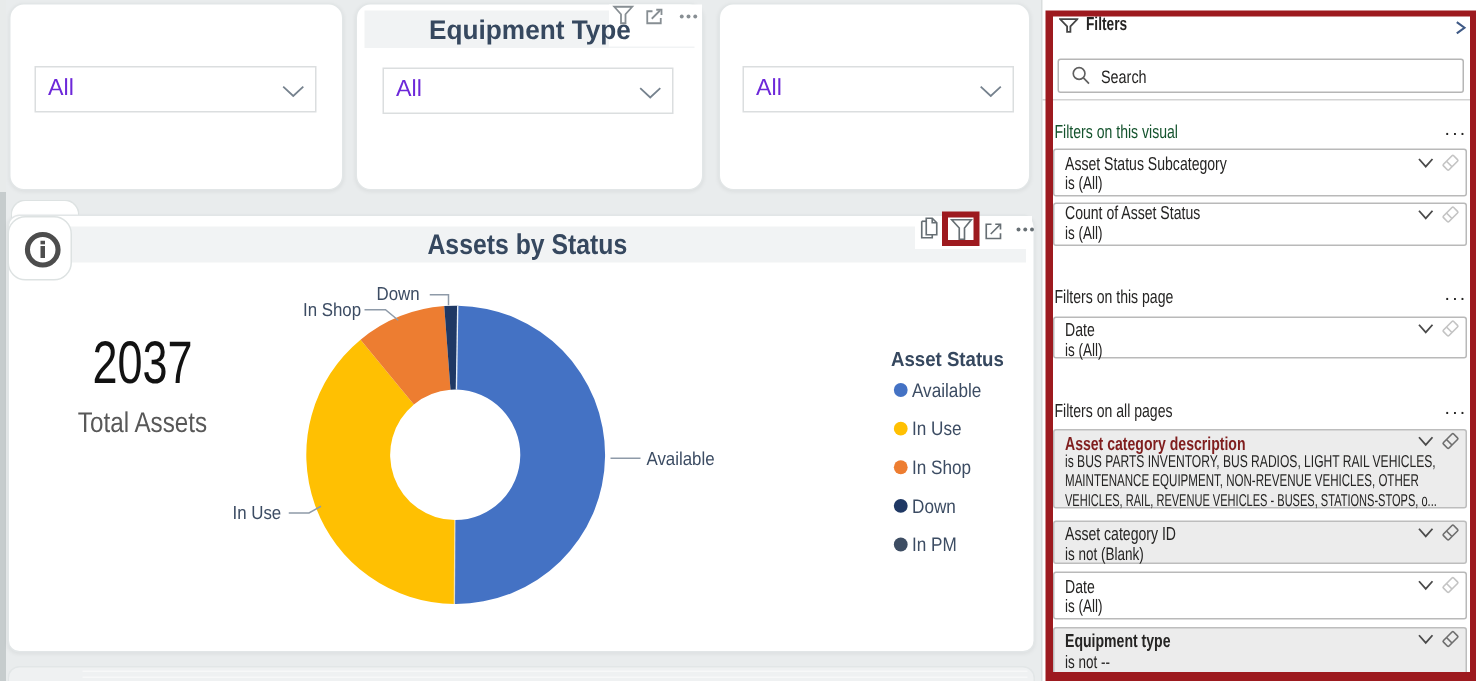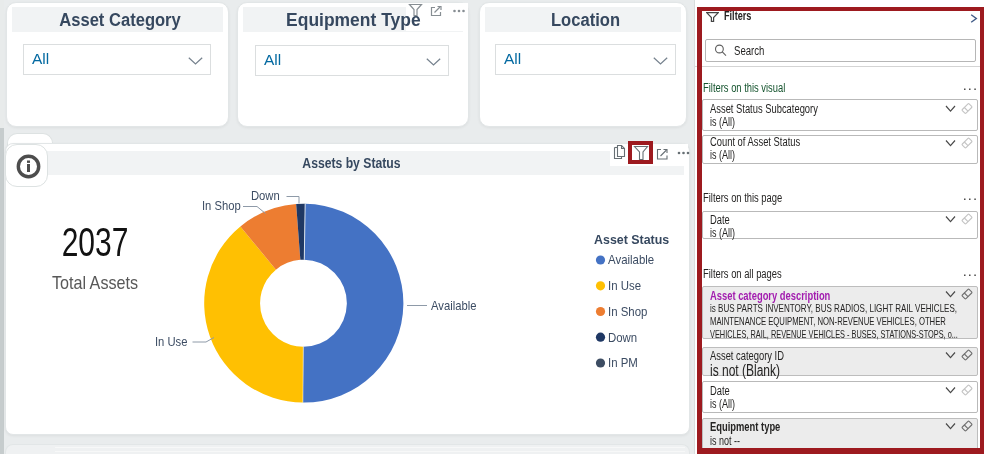--- a/index.html
+++ b/index.html
@@ -2,54 +2,52 @@
 <html><head>
 <meta charset="utf-8">
 <style>
   * { margin:0; padding:0; box-sizing:border-box; }
   html,body { width:984px; height:454px; overflow:hidden; }
   body { background:#e9eced; font-family:"Liberation Sans", sans-serif; position:relative; }
   .card { position:absolute; background:#fff; border:1px solid #e2e6e7; border-radius:10px; box-shadow:0 1px 3px rgba(0,0,0,0.06); }
   .tstrip { position:absolute; left:5px; right:5px; background:#f1f3f4; text-align:center; }
   .ttl { font-weight:bold; color:#36485f; }
   .dd { position:absolute; background:#fff; border:1px solid #dbdedf; }
-  .dd span { position:absolute; left:8px; top:5px; font-size:15.5px; color:#0369a1; }
+  .dd span { position:absolute; left:8px; top:5px; font-size:15.5px; color:#6d28d9; }
   .chev { position:absolute; right:7px; top:12px; }
   .cx { display:inline-block; transform:scaleX(0.75); transform-origin:0 50%; white-space:nowrap; }
   .cx8 { display:inline-block; transform:scaleX(0.8); transform-origin:0 50%; white-space:nowrap; }
   .cts { display:inline-block; transform:scaleX(0.92); transform-origin:50% 50%; white-space:nowrap; }
 </style>
 </head>
 <body>
 
 <div style="position:absolute;left:0;top:0;width:4px;height:130px;background:#e8ebeb;"></div>
 <div style="position:absolute;left:0;top:128px;width:4px;height:326px;background:#c6cccd;"></div>
 
 <div class="card" style="left:6px;top:2px;width:223px;height:125px;">
-  <div class="tstrip" style="top:3.5px;height:25px;"><span class="ttl" style="font-size:18px;line-height:26.5px;"><span class="cts" style="position:relative;left:2.5px;">Asset Category</span></span></div>
   <div class="dd" style="left:16px;top:41px;width:188px;height:31px;">
     <span>All</span>
     <svg class="chev" width="15" height="8" viewBox="0 0 15 8">
         <path d="M0.8 0.8 L7.5 7 L14.2 0.8" fill="none" stroke="#76828e" stroke-width="1.2"></path>
       </svg>
   </div>
 </div>
 
 <div class="card" style="left:237px;top:2px;width:232px;height:125px;">
   <div class="tstrip" style="top:3.5px;height:25px;"></div>
   <div class="dd" style="left:17px;top:42px;width:194px;height:31px;">
     <span>All</span>
     <svg class="chev" width="15" height="8" viewBox="0 0 15 8">
         <path d="M0.8 0.8 L7.5 7 L14.2 0.8" fill="none" stroke="#76828e" stroke-width="1.2"></path>
       </svg>
   </div>
 </div>
 
 <div class="card" style="left:479px;top:2px;width:208px;height:125px;">
-  <div class="tstrip" style="top:3.5px;height:25px;"><span class="ttl" style="font-size:18px;line-height:26.5px;"><span class="cts" style="position:relative;left:2px;">Location</span></span></div>
   <div class="dd" style="left:15px;top:41px;width:181px;height:31px;">
     <span>All</span>
     <svg class="chev" width="15" height="8" viewBox="0 0 15 8">
         <path d="M0.8 0.8 L7.5 7 L14.2 0.8" fill="none" stroke="#76828e" stroke-width="1.2"></path>
       </svg>
   </div>
 </div>
 
 <div style="position:absolute;left:406px;top:3px;width:62px;height:28px;background:#fff;"></div>
 <div style="position:absolute;left:237px;top:6.5px;width:232px;height:25px;text-align:center;"><span class="ttl" style="font-size:18px;line-height:26.5px;"><span class="cts" style="transform:scaleX(0.97);">Equipment Type</span></span></div>
@@ -63,21 +61,21 @@
   </g>
   <g fill="#878e93">
       <circle cx="48.5" cy="9" r="1.3"></circle>
       <circle cx="53" cy="9" r="1.3"></circle>
       <circle cx="57.5" cy="9" r="1.3"></circle>
     </g>
 </svg>
 
 <div style="position:absolute;left:7px;top:133px;width:46px;height:20px;background:#fff;border:1px solid #dde2e2;border-radius:10px 10px 0 0;border-bottom:none;"></div>
 <div class="card" style="left:5px;top:143px;width:685px;height:292px;border-radius:8px;">
-  <div class="tstrip" style="top:7px;height:24px;"><span class="ttl" style="font-size:14px;line-height:25.5px;"><span class="cts" style="transform:scaleX(0.87);position:relative;left:4px;">Assets by Status</span></span></div>
+  <div class="tstrip" style="top:7px;height:24px;"><span class="ttl" style="font-size:19px;line-height:25.5px;"><span class="cts" style="transform:scaleX(0.87);position:relative;left:4px;">Assets by Status</span></span></div>
 </div>
 
 <div style="position:absolute;left:5px;top:144px;width:43px;height:43px;background:#fff;border:1px solid #dde2e2;border-radius:12px;"></div>
 <svg style="position:absolute;left:16px;top:154px;" width="25" height="25" viewBox="0 0 25 25">
   <circle cx="12.5" cy="12.5" r="10.2" fill="none" stroke="#4d4d4d" stroke-width="3.4"></circle>
   <rect x="11" y="10" width="3" height="8" fill="#4d4d4d"></rect>
   <rect x="11" y="6.5" width="3" height="2.4" fill="#4d4d4d"></rect>
 </svg>
 
 <div style="position:absolute;left:610px;top:144px;width:78px;height:22px;background:#fff;"></div>
@@ -187,30 +185,30 @@
 <div style="position:absolute;left:963px;top:188px;font-size:13px;color:#252423;letter-spacing:1.5px;">...</div>
 
 <div style="position:absolute;left:702px;top:211px;width:276px;height:28px;border:1px solid #b9b9b9;border-radius:2px;background:#fff;"></div>
 <div style="position:absolute;left:710px;top:213px;font-size:12.5px;color:#252423;"><span class="cx">Date</span></div>
 <div style="position:absolute;left:710px;top:226px;font-size:12px;color:#252423;"><span class="cx">is (All)</span></div>
 
 <div style="position:absolute;left:703px;top:267px;font-size:12.5px;color:#252423;"><span class="cx">Filters on all pages</span></div>
 <div style="position:absolute;left:963px;top:264px;font-size:13px;color:#252423;letter-spacing:1.5px;">...</div>
 
 <div style="position:absolute;left:702px;top:286px;width:276px;height:53px;border:1px solid #bdbdbd;border-radius:2px;background:#ececec;"></div>
-<div style="position:absolute;left:710px;top:288.5px;font-size:12.5px;font-weight:bold;color:#a21caf;"><span class="cx">Asset category description</span></div>
+<div style="position:absolute;left:710px;top:288.5px;font-size:12.5px;font-weight:bold;color:#7f1d1d;"><span class="cx">Asset category description</span></div>
 <div style="position:absolute;left:710px;top:302px;font-size:11.5px;color:#252423;line-height:13px;">
     <span class="cx" style="display:block;transform:scaleX(0.70);">is BUS PARTS INVENTORY, BUS RADIOS, LIGHT RAIL VEHICLES,</span>
     <span class="cx" style="display:block;transform:scaleX(0.67);">MAINTENANCE EQUIPMENT, NON-REVENUE VEHICLES, OTHER</span>
     <span class="cx" style="display:block;transform:scaleX(0.64);">VEHICLES, RAIL, REVENUE VEHICLES - BUSES, STATIONS-STOPS, o...</span>
   </div>
 
 <div style="position:absolute;left:702px;top:347px;width:276px;height:29px;border:1px solid #bdbdbd;border-radius:2px;background:#ececec;"></div>
 <div style="position:absolute;left:710px;top:348.5px;font-size:12.5px;font-weight:normal;color:#252423;"><span class="cx">Asset category ID</span></div>
-<div style="position:absolute;left:710px;top:361.5px;font-size:16px;color:#252423;"><span class="cx">is not (Blank)</span></div>
+<div style="position:absolute;left:710px;top:361.5px;font-size:12px;color:#252423;"><span class="cx">is not (Blank)</span></div>
 
 <div style="position:absolute;left:702px;top:381px;width:276px;height:32px;border:1px solid #b9b9b9;border-radius:2px;background:#fff;"></div>
 <div style="position:absolute;left:710px;top:383.5px;font-size:12.5px;color:#252423;"><span class="cx">Date</span></div>
 <div style="position:absolute;left:710px;top:396.5px;font-size:12px;color:#252423;"><span class="cx">is (All)</span></div>
 
 <div style="position:absolute;left:702px;top:418px;width:276px;height:32px;border:1px solid #bdbdbd;border-radius:2px;background:#ececec;"></div>
 <div style="position:absolute;left:710px;top:419.5px;font-size:12.5px;font-weight:bold;color:#252423;"><span class="cx">Equipment type</span></div>
 <div style="position:absolute;left:710px;top:433.5px;font-size:12px;color:#252423;"><span class="cx">is not --</span></div>
 
 <svg id="fc-icons" style="position:absolute;left:694px;top:0;" width="290" height="454" viewBox="0 0 290 454">

